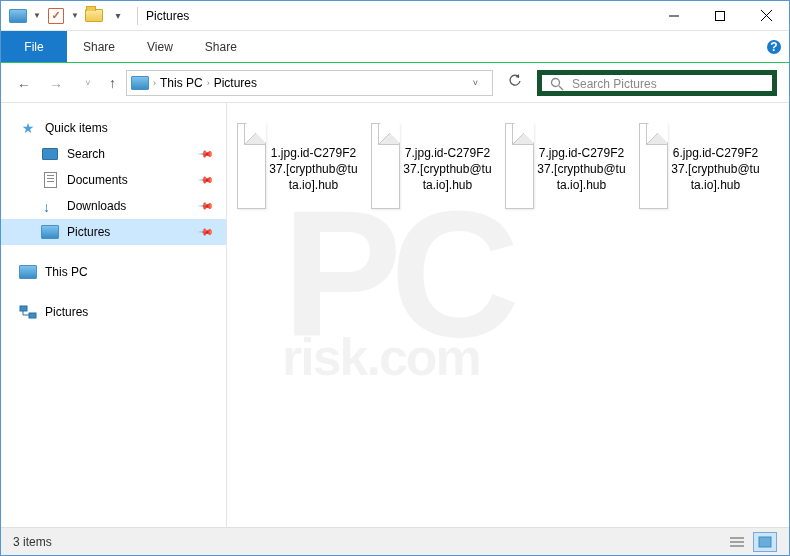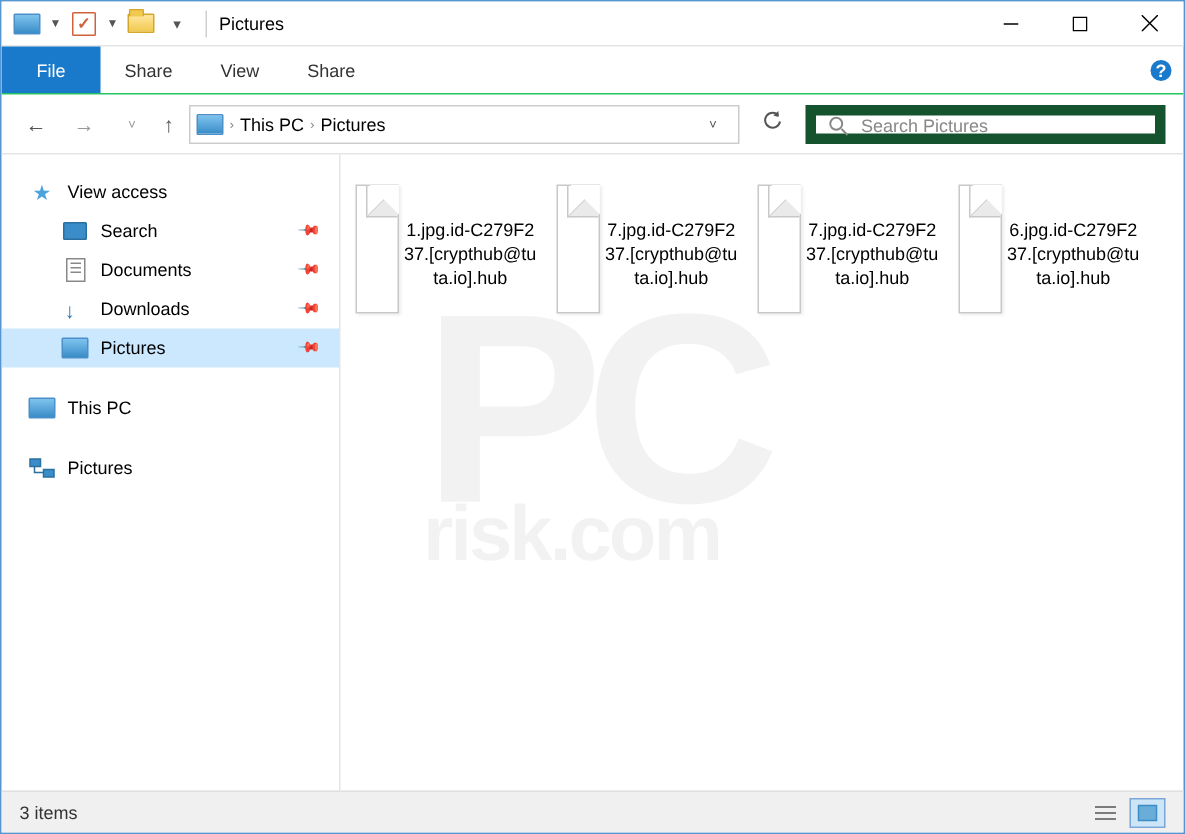--- a/index.html
+++ b/index.html
@@ -18,21 +18,21 @@
 .navbar{height:40px;display:flex;align-items:center;padding:0 12px;gap:10px;border-bottom:1px solid #e5e5e5}
 .nav-arrow{color:#999;font-size:14px;width:22px;text-align:center}
 .nav-arrow.active{color:#555}
 .nav-up{color:#555;font-size:14px}
 .addr-bar{flex:1;height:26px;border:1px solid #ccc;display:flex;align-items:center;padding:0 4px;gap:4px}
 .addr-icon{width:18px;height:14px;background:linear-gradient(#7ec3ee,#3a8dc8);border:1px solid #4a8fc7;border-radius:1px;flex-shrink:0}
 .crumb{display:flex;align-items:center;gap:6px;color:#000}
 .crumb-sep{color:#888;font-size:9px}
 .addr-drop{margin-left:auto;color:#555;font-size:9px;padding:0 10px}
 .refresh{width:24px;text-align:center;color:#555}
-.search{width:240px;height:26px;border:7px solid #14532d;display:flex;align-items:flex-start;padding:0 8px;gap:8px;color:#888}
+.search{width:240px;height:26px;border:5px solid #14532d;display:flex;align-items:flex-end;padding:0 8px;gap:8px;color:#888}
 .search svg{flex-shrink:0}
 .body{display:flex;height:calc(100% - 30px - 32px - 40px - 28px)}
 .sidebar{width:226px;border-right:1px solid #e5e5e5;padding-top:12px;overflow:hidden}
 .side-item{display:flex;align-items:center;height:26px;padding-left:18px;gap:8px;color:#000}
 .side-item.sub{padding-left:40px}
 .side-item.selected{background:#cce8ff}
 .pin{margin-left:auto;margin-right:14px;color:#888;font-size:10px;transform:rotate(45deg)}
 .side-icon{width:18px;height:18px;display:flex;align-items:center;justify-content:center;flex-shrink:0}
 .content{flex:1;padding:20px 10px;display:flex;flex-wrap:wrap;align-content:flex-start;gap:18px 10px;position:relative}
 .file-item{width:124px;display:flex;flex-direction:row;align-items:center;text-align:center}
@@ -135,21 +135,21 @@
         <line x1="9" y1="9" x2="13" y2="13" stroke="#888" stroke-width="1.3"></line>
       </svg>
     <span>Search Pictures</span>
   </div>
 </div>
 
 <div class="body">
   <div class="sidebar">
     <div class="side-item">
         <span class="side-icon star">★</span>
-        <span>View access</span>
+        <span>Quick items</span>
       </div>
     <div class="side-item sub">
         <span class="side-icon">
           <span class="icon-desktop"></span>
         </span>
         <span>Search</span>
         <span class="pin">📌</span>
       </div>
     <div class="side-item sub">
         <span class="side-icon">

